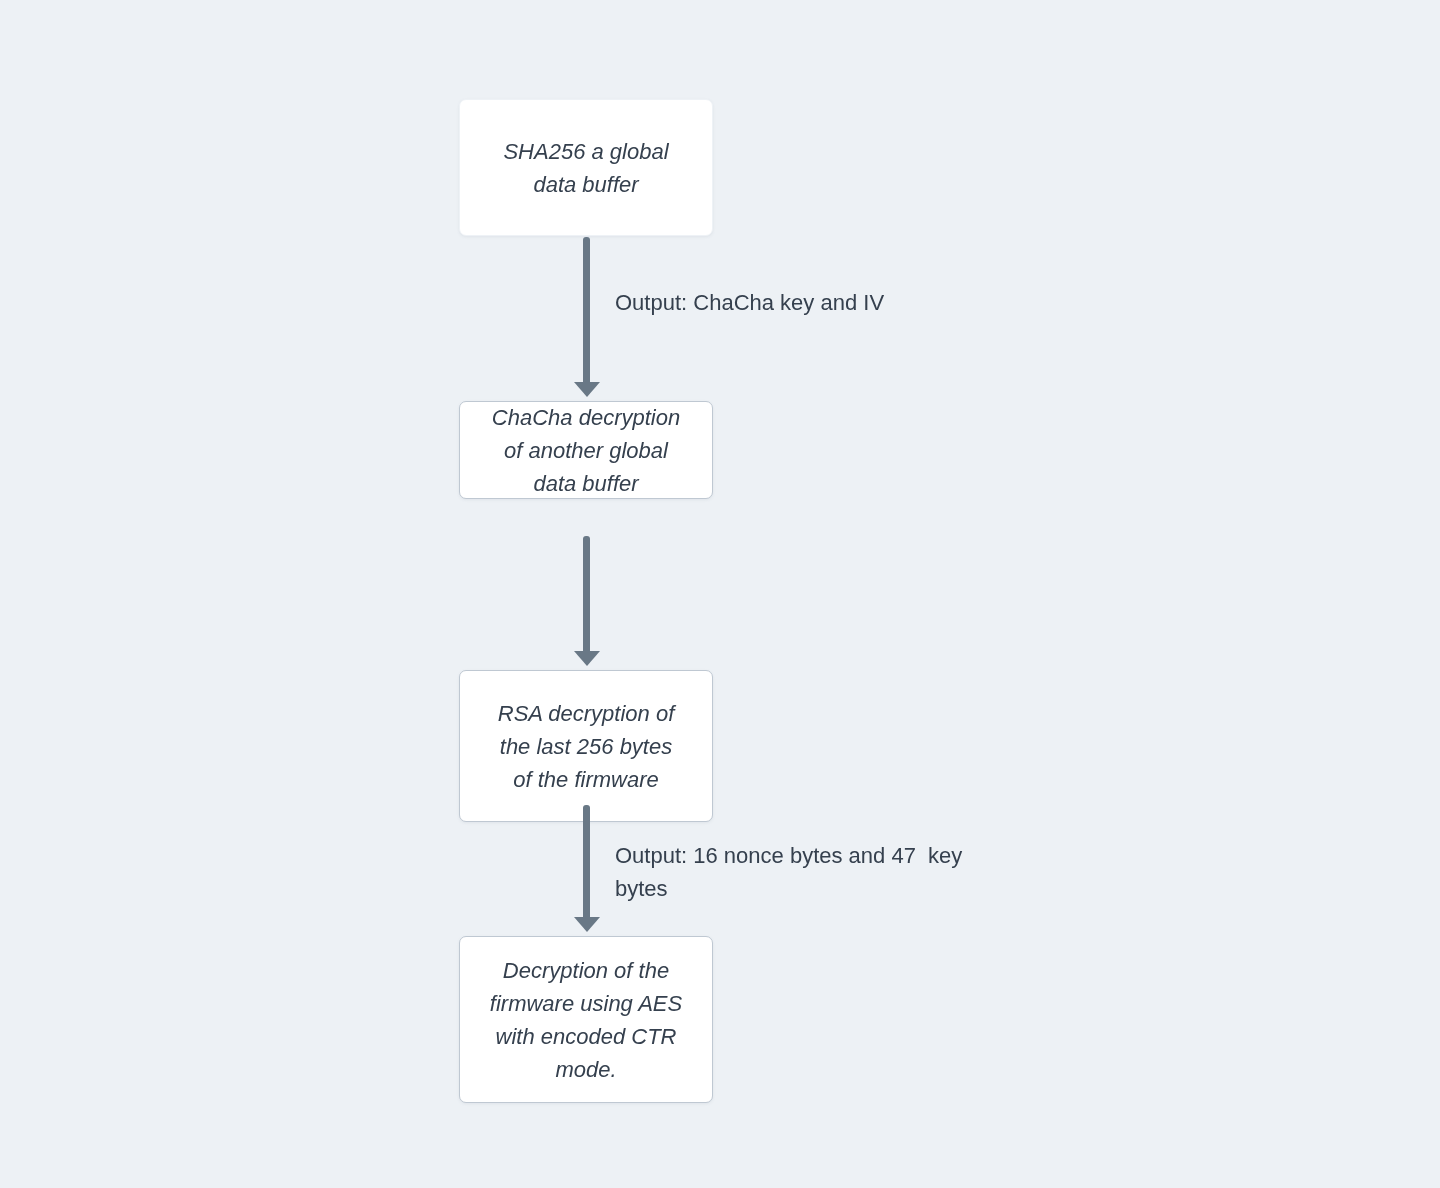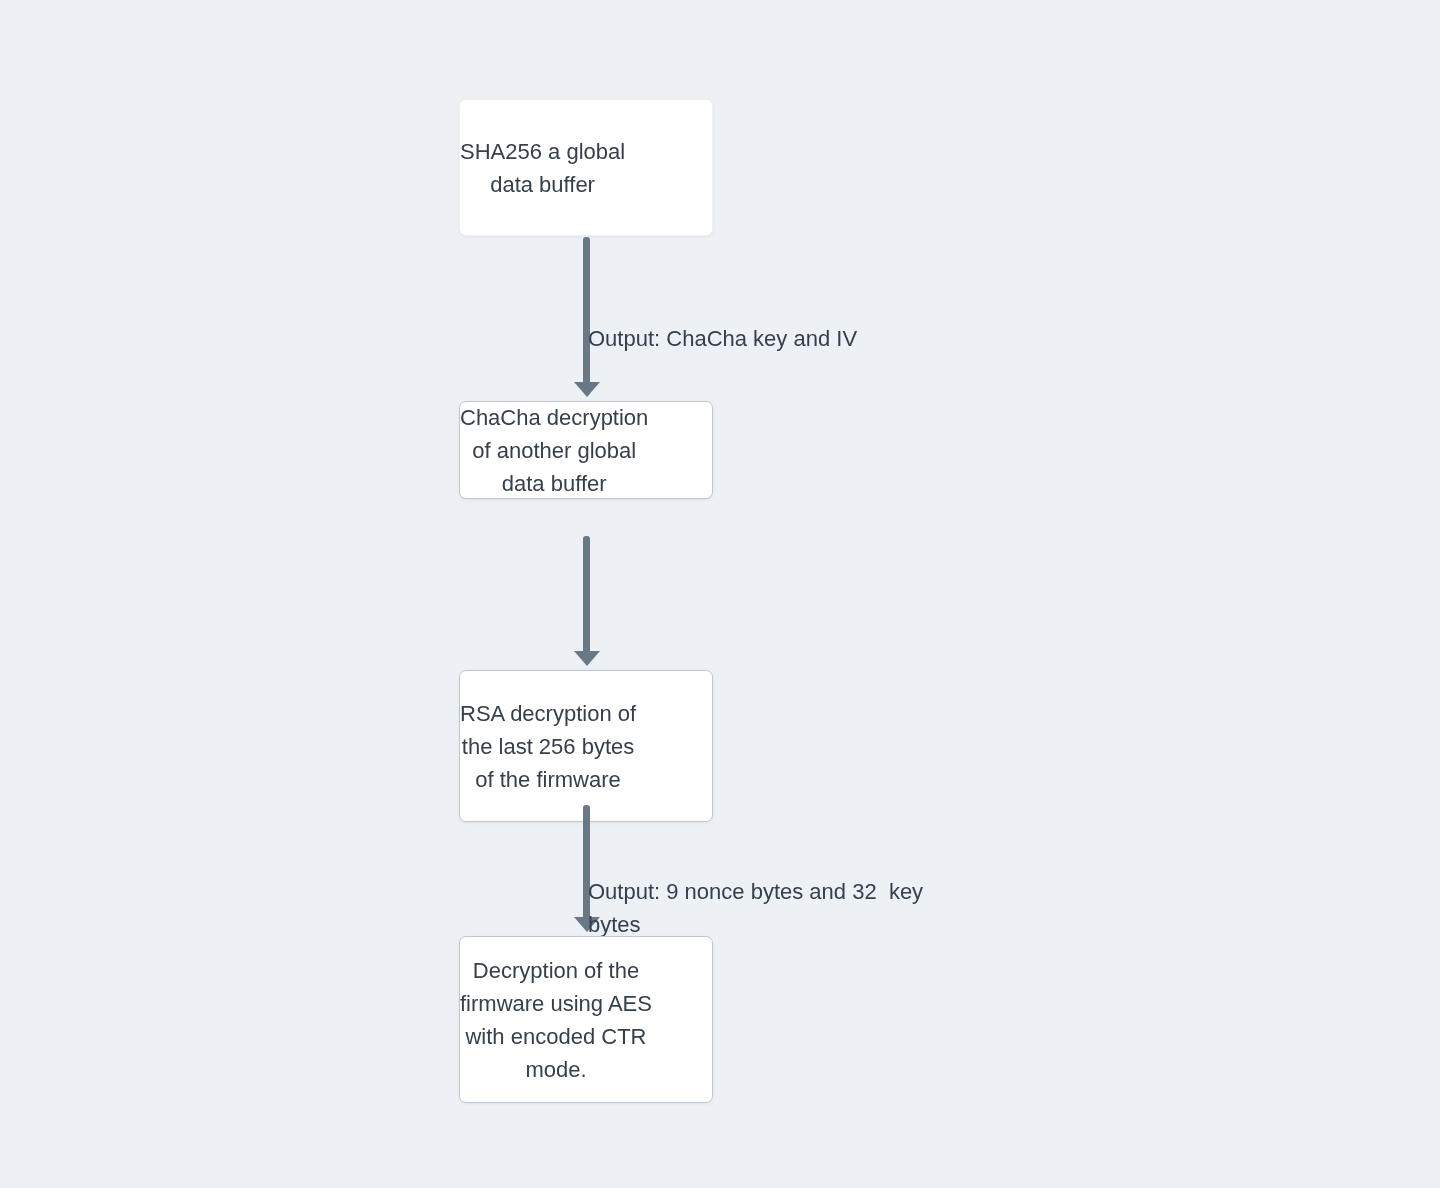--- a/index.html
+++ b/index.html
@@ -23,23 +23,24 @@
   }
   .node {
     position: absolute;
     left: 459px;
     width: 254px;
     background: var(--node-fill);
     border: 1px solid var(--node-border);
     border-radius: 7px;
     display: flex;
     align-items: center;
-    justify-content: flex-start;
+    justify-content: center;
     text-align: center;
     box-shadow: 0 1px 3px rgba(100, 116, 139, 0.10);
+    font-style: italic;
   }
   .node-1 { top: 99px;  height: 137px; border-color: var(--node-border-start); }
   .node-2 { top: 401px; height: 98px; }
   .node-3 { top: 670px; height: 152px; }
   .node-4 { top: 936px; height: 167px; }
   .node-label {
     font-size: 22px;
     line-height: 33px;
     white-space: pre-wrap;
   }
@@ -62,26 +63,25 @@
   }
   .arrow-head {
     width: 0;
     height: 0;
     border-left: 13px solid transparent;
     border-right: 13px solid transparent;
     border-top: 15px solid var(--arrow);
   }
   .edge-label {
     position: absolute;
-    left: 588px;
+    left: 615px;
     font-size: 22px;
     line-height: 33px;
     white-space: pre-wrap;
     color: var(--text);
-    margin-top: 36px;
   }
   .edge-label-1 { top: 286px; }
   .edge-label-2 { top: 571px; }
   .edge-label-3 { top: 839px; }
 </style>
 </head>
 <body>
 
 <div class="canvas">
 
@@ -113,21 +113,21 @@
     <div class="node-label">RSA decryption of
 the last 256 bytes
 of the firmware</div>
   </div>
 
   <div class="arrow arrow-3">
     <div class="arrow-stem"></div>
     <div class="arrow-head"></div>
   </div>
 
-  <div class="edge-label edge-label-3">Output: 9 nonce bytes and 32  key
+  <div class="edge-label edge-label-3">Output: 16 nonce bytes and 47  key
 bytes</div>
 
   <div class="node node-4">
     <div class="node-label">Decryption of the
 firmware using AES
 with encoded CTR
 mode.</div>
   </div>
 
 </div>

